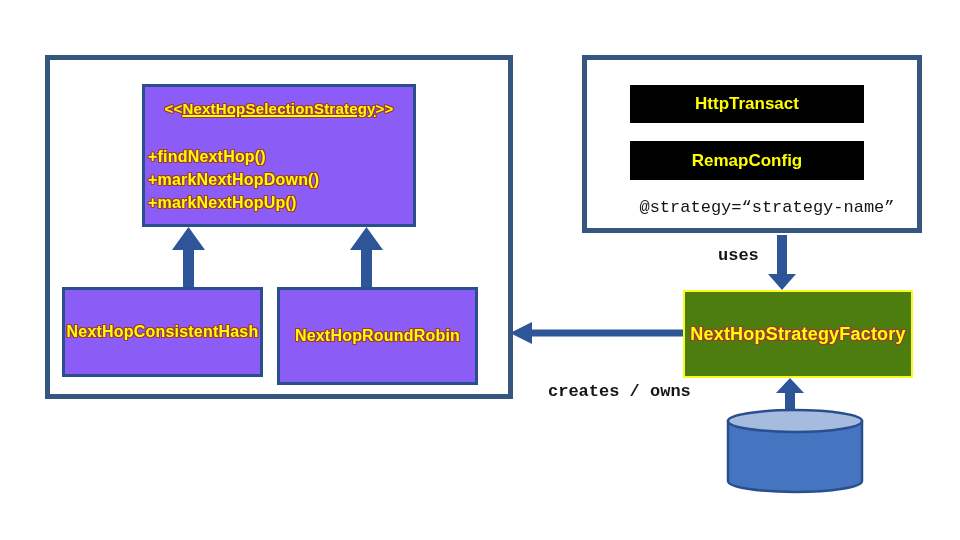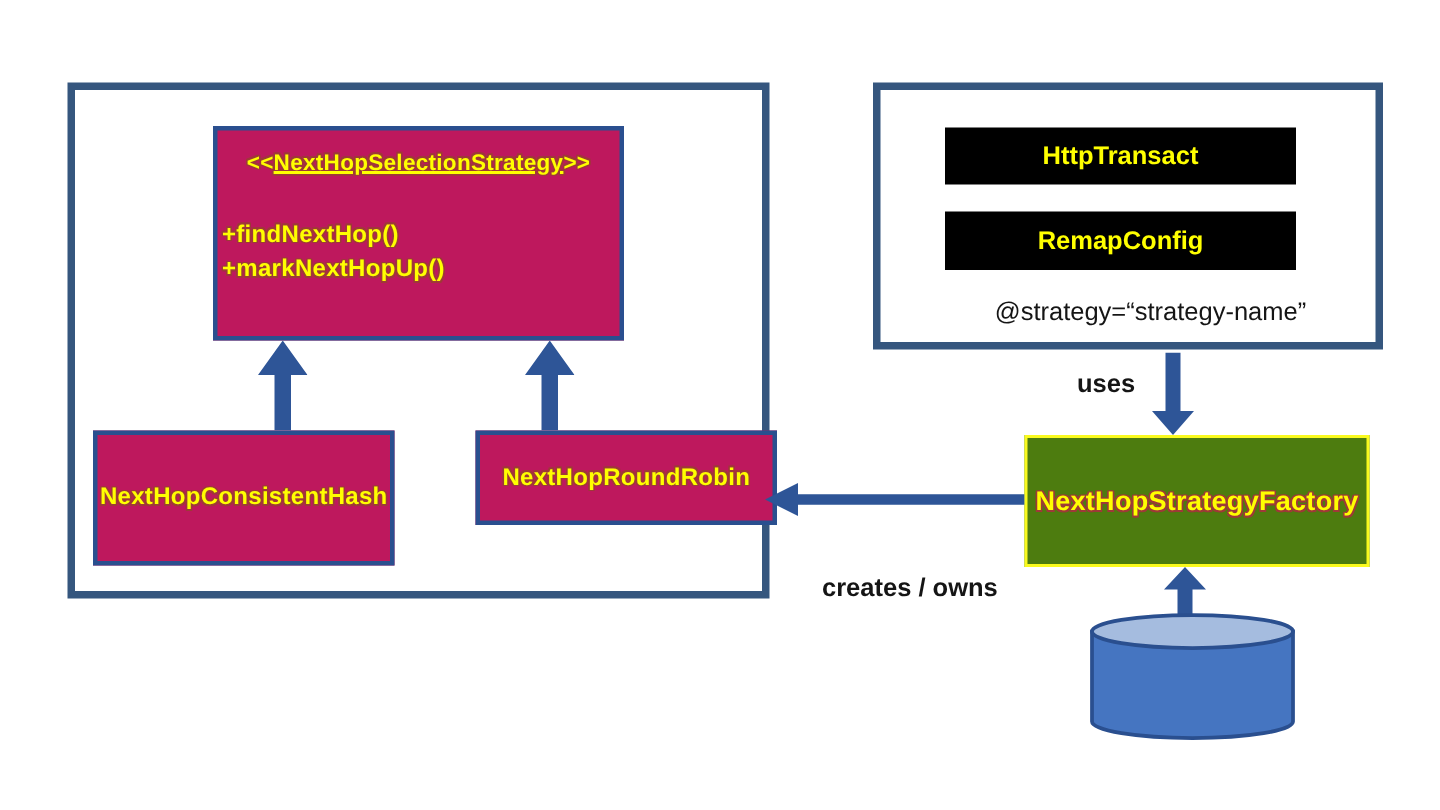--- a/index.html
+++ b/index.html
@@ -5,36 +5,36 @@
   html,body { margin:0; padding:0; background:#ffffff; }
   .canvas {
     position:relative; width:960px; height:540px; background:#ffffff;
     font-family:"Liberation Sans", sans-serif; overflow:hidden;
   }
   .panel {
     position:absolute; border:5px solid #35567E; background:#ffffff;
     box-sizing:border-box;
   }
   .bluebox {
-    position:absolute; background:#be185d; border:3px solid #2A4F8F;
+    position:absolute; background:#8b5cf6; border:3px solid #2A4F8F;
     box-sizing:border-box;
   }
   .center-flex { display:flex; align-items:center; justify-content:center; }
   .ytext {
     color:#FFFF00; font-weight:bold; letter-spacing:0.2px;
     text-shadow:
       1px 0 #9E3A38, -1px 0 #9E3A38, 0 1px #9E3A38, 0 -1px #9E3A38,
       1px 1px #9E3A38, -1px -1px #9E3A38, 1px -1px #9E3A38, -1px 1px #9E3A38;
   }
   .blackbar {
     position:absolute; background:#000000; box-sizing:border-box;
     display:flex; align-items:center; justify-content:center;
   }
   .blackbar .label { color:#FFFF00; font-weight:bold; font-size:17px; }
-  .note { position:absolute; color:#151515; }
+  .note { position:absolute; color:#151515;font-family:Liberation Mono, monospace; }
   .iface-title { margin-top:13px; text-align:center; font-size:15px; }
   .iface-title .uline { text-decoration:underline; text-decoration-thickness:1.5px; }
   .iface-methods { margin-top:28px; padding-left:3px; font-size:16px; line-height:23px; }
   .impl-label { font-size:16px; }
   .arrow-svg { position:absolute; display:block; }
   .factory {
     position:absolute; background:#4d7c0f; border:2px solid #FAFA1E;
     box-sizing:border-box; display:flex; align-items:center; justify-content:center;
   }
   .factory .label { font-size:18px; }
@@ -44,35 +44,36 @@
 <body>
 
 <div class="canvas">
 
   <div class="panel" style="left:45px; top:55px; width:468px; height:344px;">
 
     <div class="bluebox" style="left:92px; top:24px; width:274px; height:143px;">
       <div class="ytext iface-title"><span>&lt;&lt;</span><span class="uline">NextHopSelectionStrategy</span><span>&gt;&gt;</span></div>
       <div class="ytext iface-methods">
         <div>+findNextHop()</div>
+        <div>+markNextHopDown()</div>
         <div>+markNextHopUp()</div>
       </div>
     </div>
 
     <svg class="arrow-svg" style="left:122px; top:167px;" width="33" height="60" viewBox="0 0 33 60">
       <polygon points="16.5,0 33,23 22,23 22,60 11,60 11,23 0,23" fill="#2E5597"></polygon>
     </svg>
     <svg class="arrow-svg" style="left:300px; top:167px;" width="33" height="60" viewBox="0 0 33 60">
       <polygon points="16.5,0 33,23 22,23 22,60 11,60 11,23 0,23" fill="#2E5597"></polygon>
     </svg>
 
     <div class="bluebox center-flex" style="left:12px; top:227px; width:201px; height:90px;">
       <span class="ytext impl-label">NextHopConsistentHash</span>
     </div>
-    <div class="bluebox center-flex" style="left:227px; top:227px; width:201px; height:63px;margin-left:40px;">
+    <div class="bluebox center-flex" style="left:227px; top:227px; width:201px; height:98px;">
       <span class="ytext impl-label">NextHopRoundRobin</span>
     </div>
   </div>
 
   <div class="panel" style="left:582px; top:55px; width:340px; height:178px;">
     <div class="blackbar" style="left:43px; top:25px; width:234px; height:38px;">
       <span class="label">HttpTransact</span>
     </div>
     <div class="blackbar" style="left:43px; top:81px; width:234px; height:39px;">
       <span class="label">RemapConfig</span>

